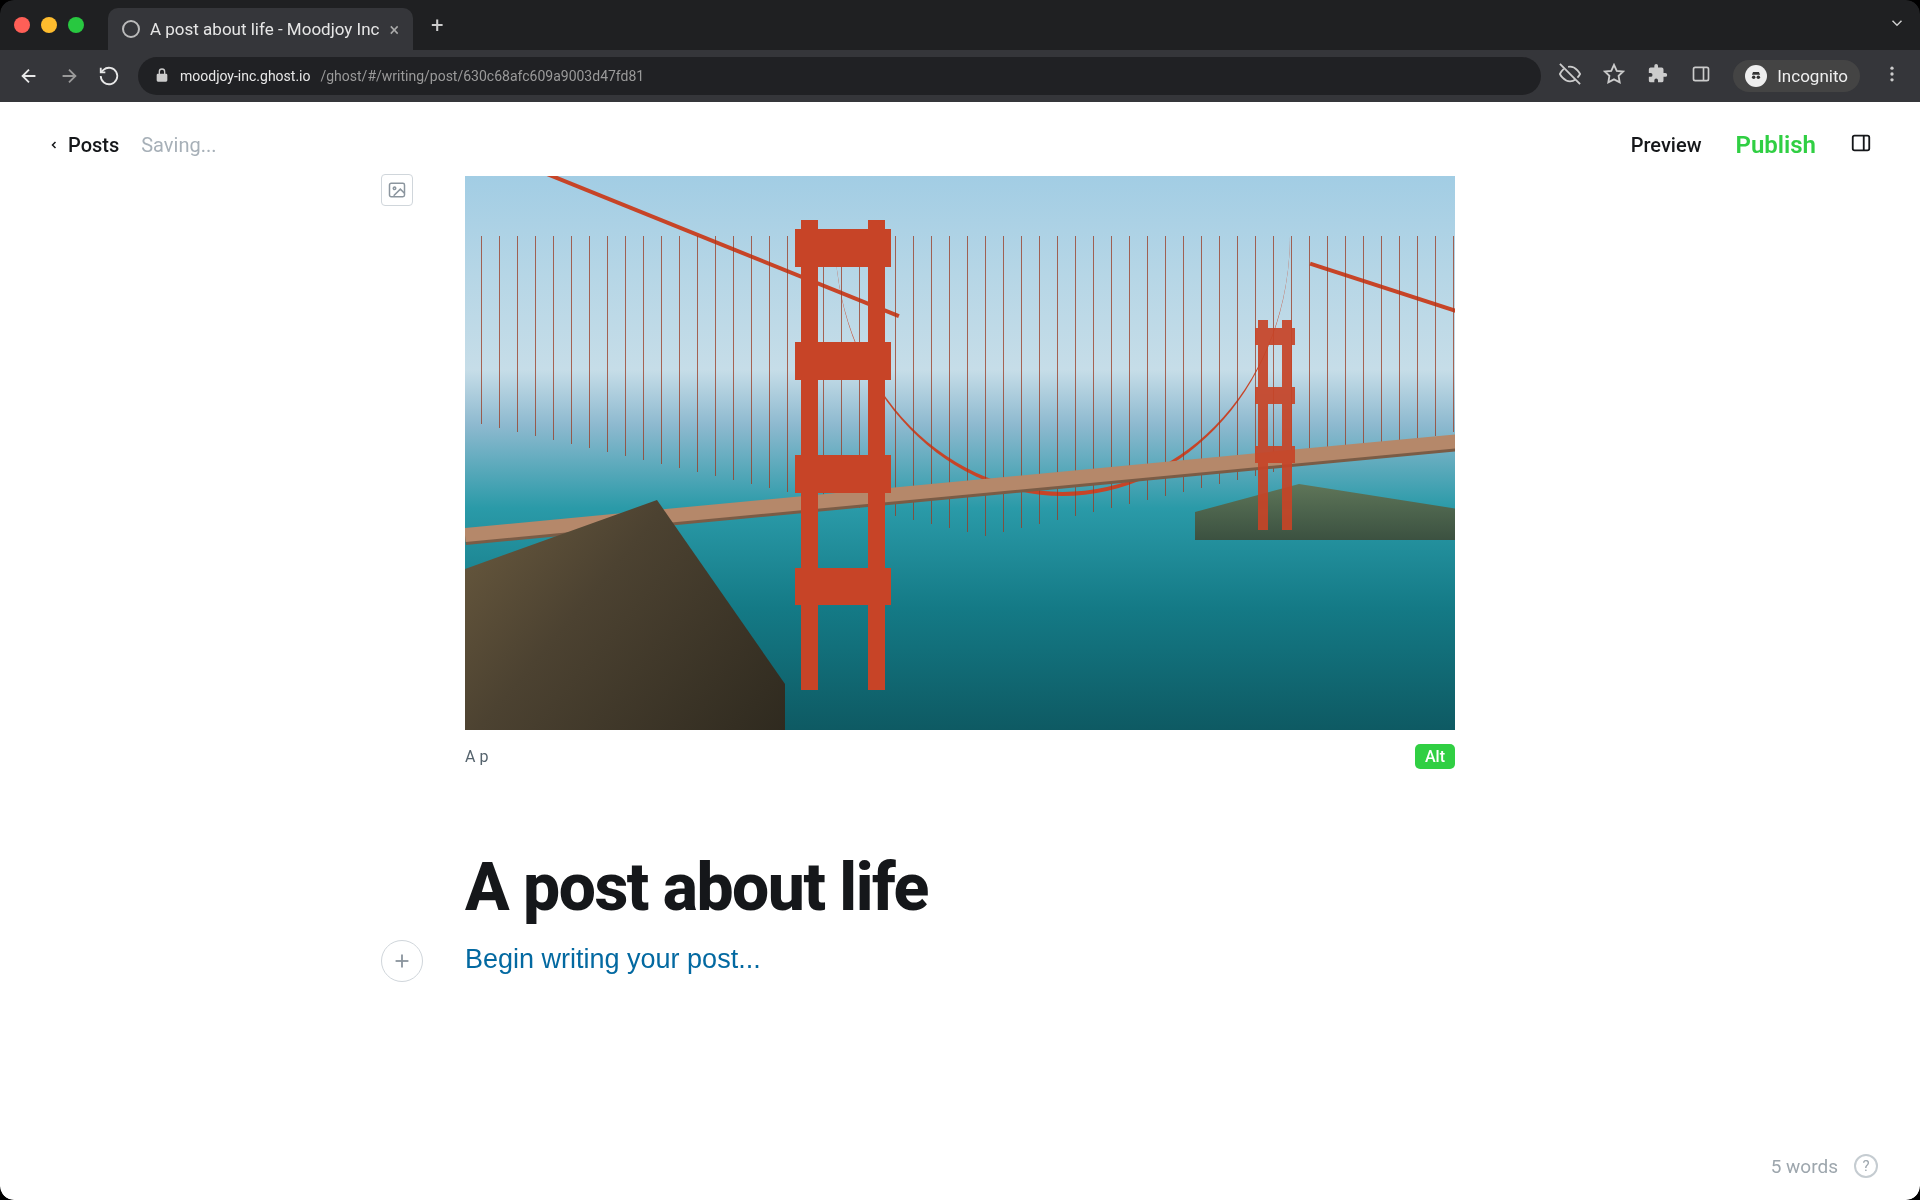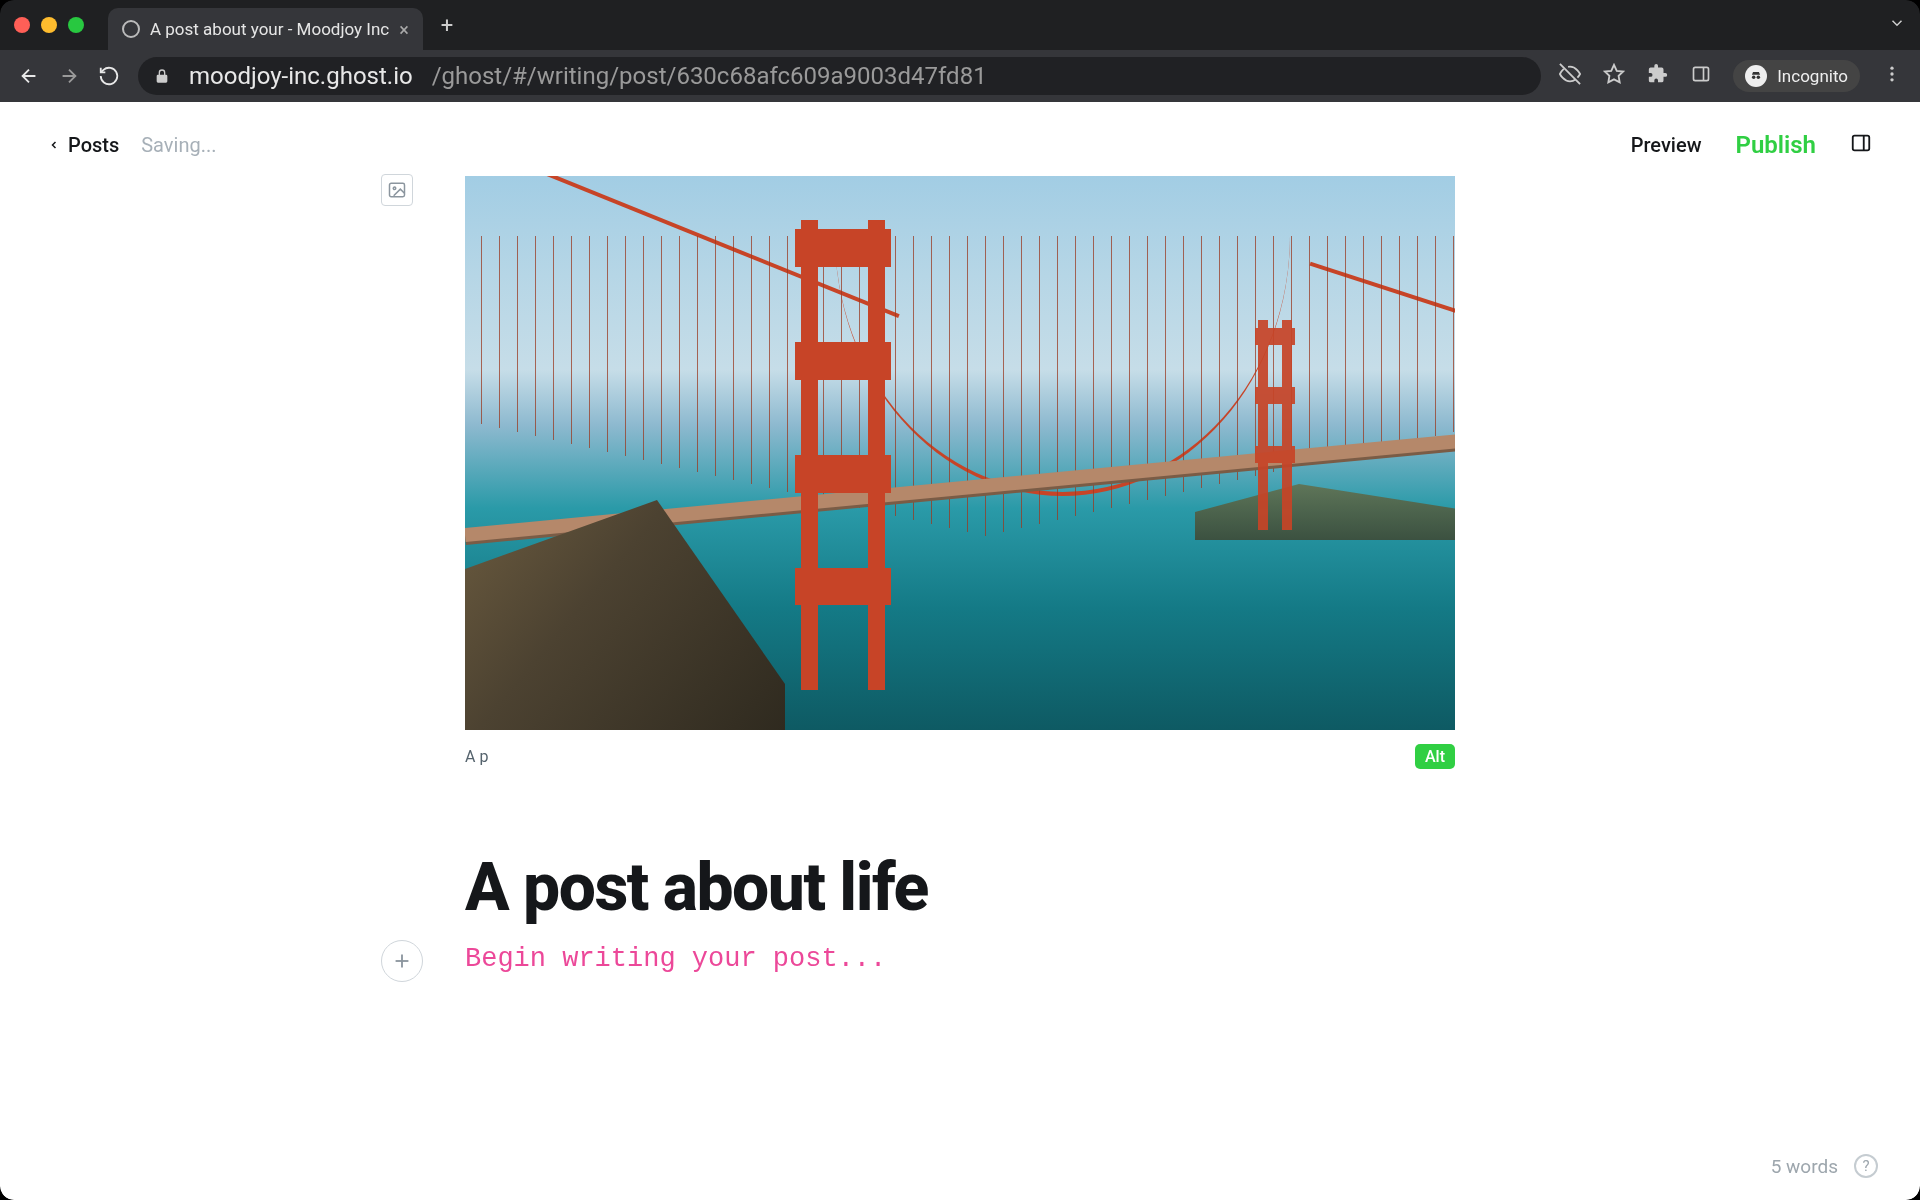--- a/index.html
+++ b/index.html
@@ -58,23 +58,23 @@
 .nav-btn { color:#9a9a9a; display:flex; align-items:center; justify-content:center;}
 .nav-btn.enabled { color:#e8e8e8; }
 .url-area {
   flex:1;
   background:#202124;
   height: 38px;
   border-radius: 20px;
   display:flex;
   align-items:center;
   padding:0 16px;
-  gap:19px;
+  gap:10px;
   color:#e0e0e0;
-  font-size:24px;
+  font-size:14px;
 }
 .url-host { color: #e8e8e8; }
 .url-path { color: #9a9a9a; }
 .lock { color:#ccc; }
 .addr-actions { display:flex; gap:22px; align-items:center; color:#ccc; }
 .incognito-badge { display:flex; align-items:center; gap:10px; background:#444; padding:5px 12px; border-radius:18px; color:#eee; font-size:17px;}
 .incognito-badge .icon { width:22px;height:22px;background:#eee;border-radius:50%;display:flex;align-items:center;justify-content:center;color:#333;font-size:12px;}
 
 
 .app {
@@ -219,23 +219,23 @@
   font-family:inherit;
 }
 .body-row { position:relative; margin-top: 18px; }
 .add-card-btn {
   position:absolute; left:-84px; top:-4px;
   width:42px;height:42px;border:1px solid #d0d6db;border-radius:50%;
   display:flex;align-items:center;justify-content:center;
   color:#8b959e;font-size:26px;cursor:pointer;background:#fff;
 }
 .body-placeholder {
-  font-family: Liberation Mono, monospace;
+  font-family: Liberation Sans, sans-serif;
   font-size: 27px;
-  color:#ec4899;
+  color:#0369a1;
 }
 
 .footer {
   position:absolute;
   bottom: 22px; right: 42px;
   display:flex; align-items:center; gap:16px;
   color:#9da6ad; font-size:19px;
 }
 .help-btn { width:24px;height:24px;border:2px solid #c5ccd1;border-radius:50%;display:flex;align-items:center;justify-content:center;font-size:15px;color:#9da6ad;cursor:pointer;}
 </style>
@@ -243,21 +243,21 @@
 <body>
 
 <div class="browser-top">
   <div class="window-controls">
     <div class="wc-dot wc-close"></div>
     <div class="wc-dot wc-min"></div>
     <div class="wc-dot wc-max"></div>
   </div>
   <div class="tab">
     <span class="favicon"></span>
-    <span class="tab-title">A post about your - Moodjoy Inc</span>
+    <span class="tab-title">A post about life - Moodjoy Inc</span>
     <span class="tab-close">×</span>
   </div>
   <div class="new-tab">+</div>
   <div class="tab-spacer"></div>
   <div class="tabs-dropdown">
     <svg width="18" height="18" viewBox="0 0 24 24" fill="none" stroke="currentColor" stroke-width="2">
         <polyline points="6 9 12 15 18 9"></polyline>
       </svg>
   </div>
 </div>

